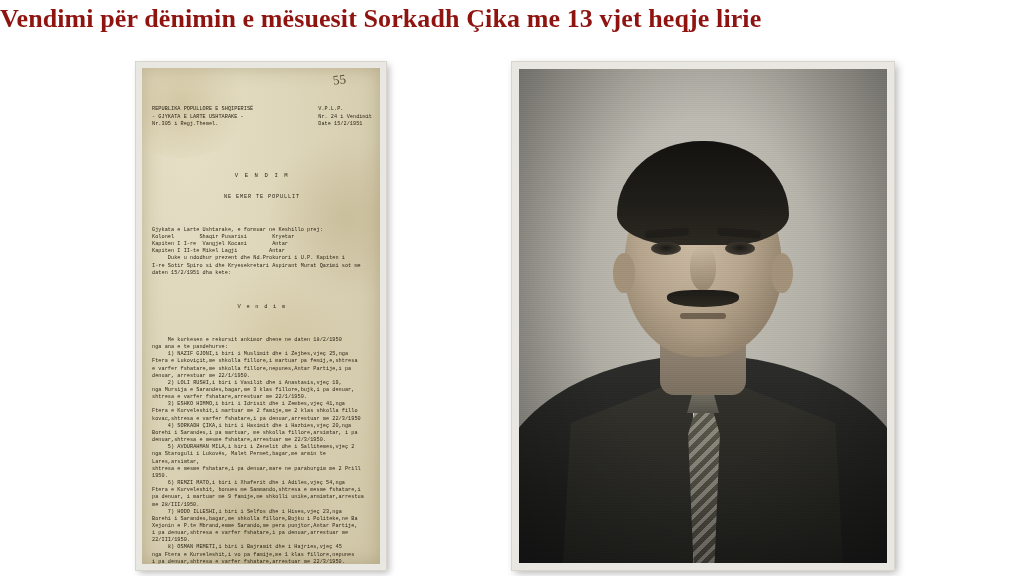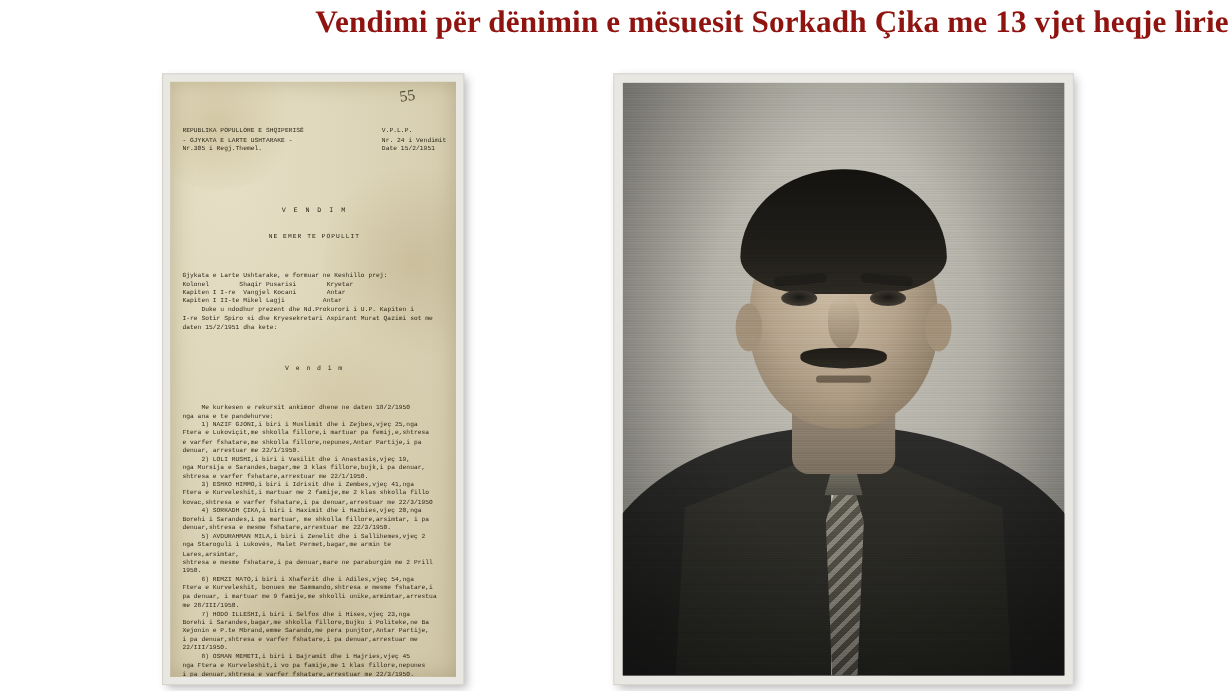--- a/index.html
+++ b/index.html
@@ -19,21 +19,21 @@
     position: absolute;
     inset: 0;
     background: #ffffff;
   }
 
   .headline {
     position: absolute;
     top: 4px;
     left: 0;
     width: 1024px;
-    text-align: right;
+    text-align: left;
     font-family: "Liberation Serif", serif;
     font-weight: bold;
     font-size: 26px;
     color: #8f1410;
     letter-spacing: 0.1px;
     white-space: nowrap;
   }
 
   
   .doc-frame {

